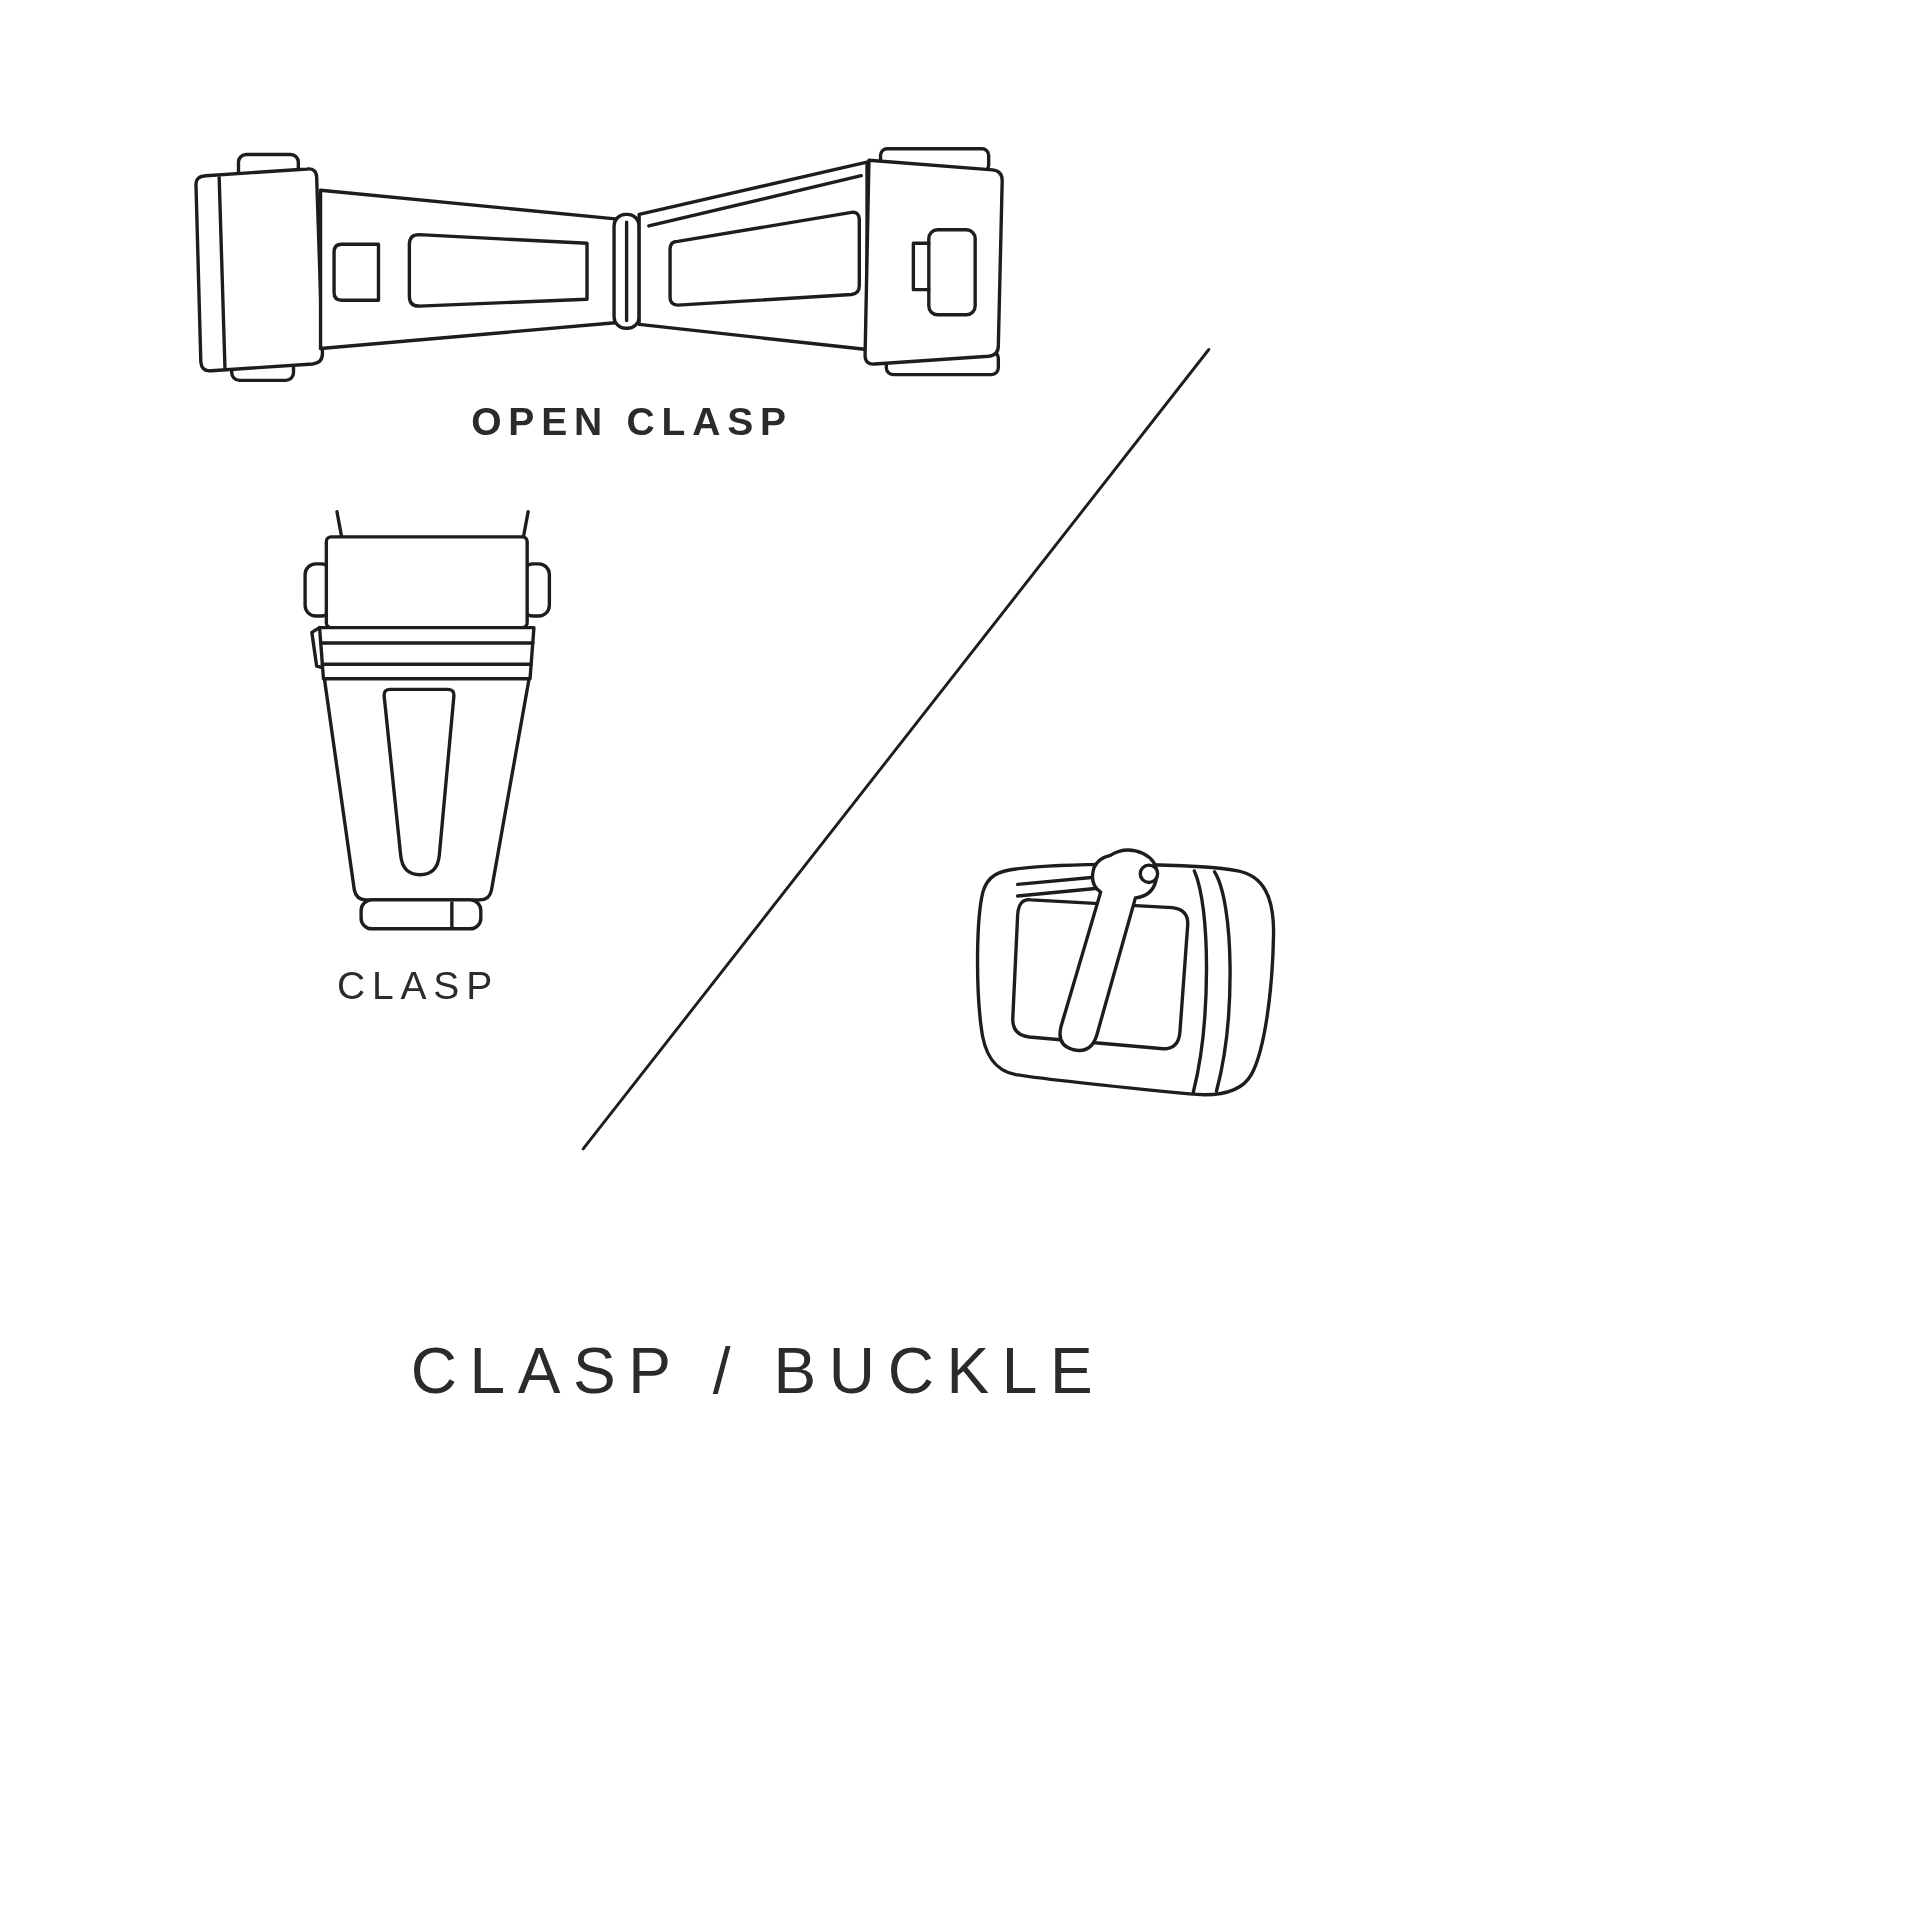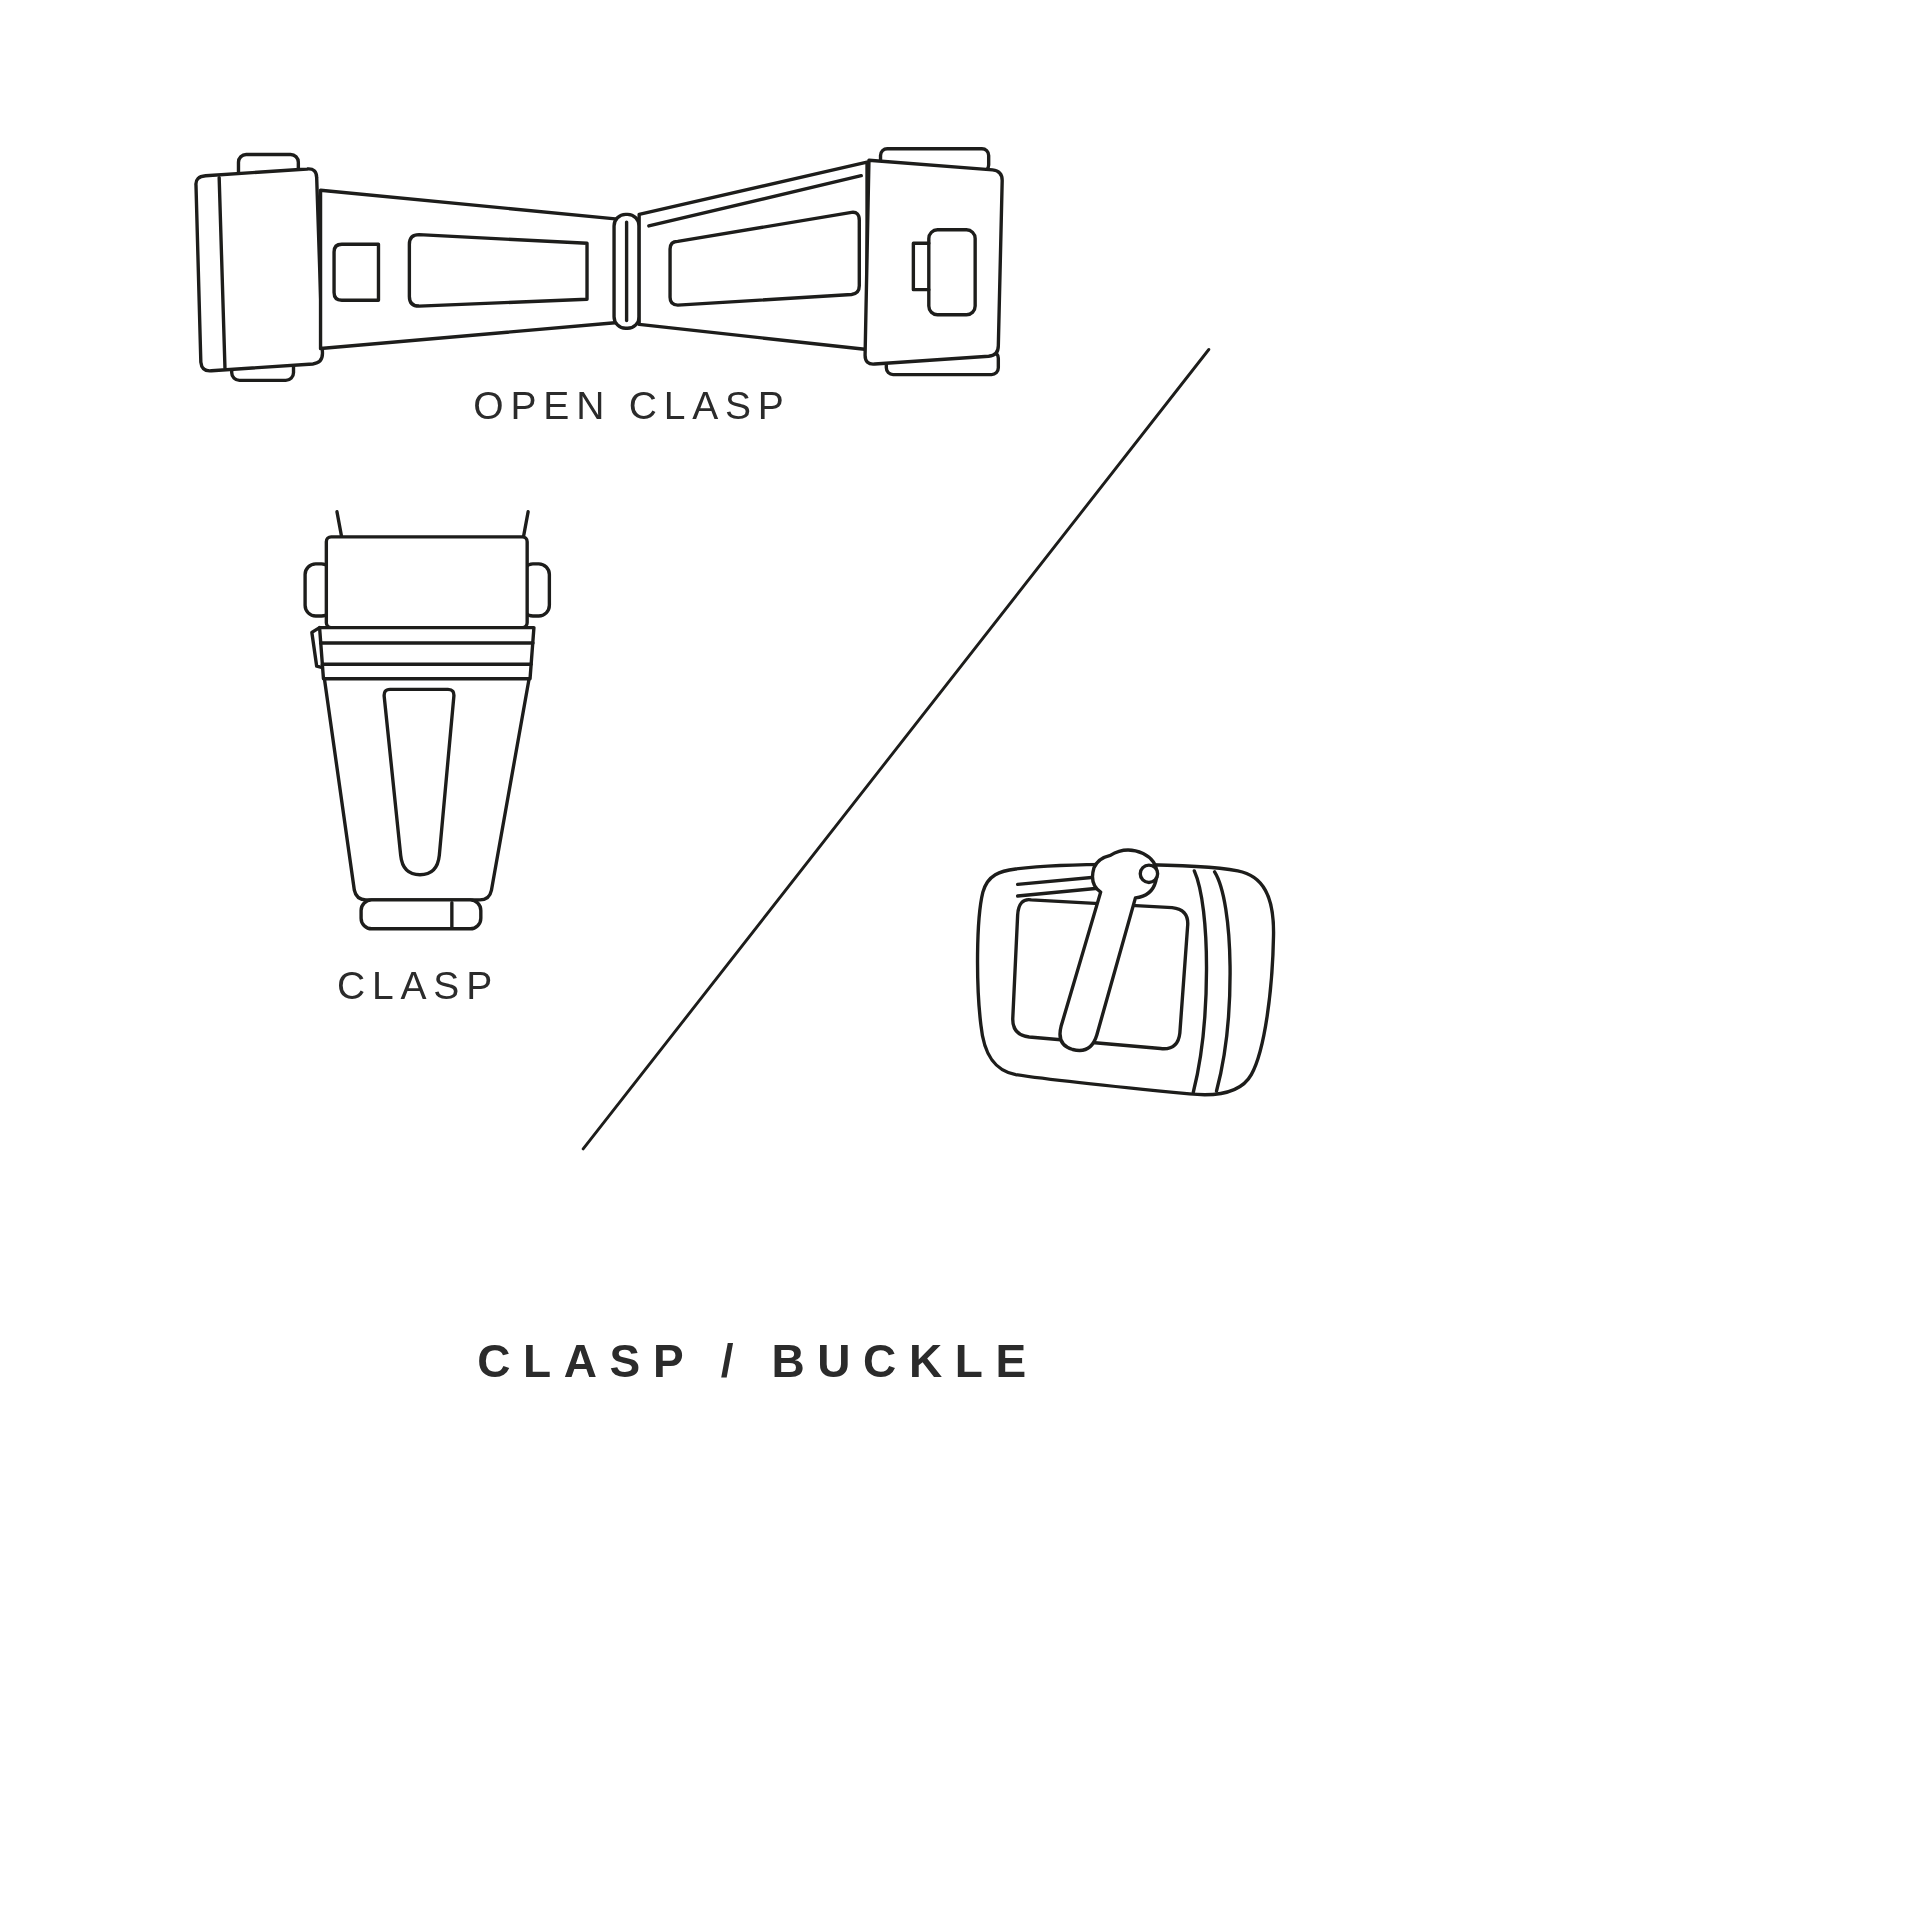--- a/index.html
+++ b/index.html
@@ -32,24 +32,24 @@
     color:var(--text);
     font-size:39px;
     letter-spacing:6.8px;
     white-space:nowrap;
     font-weight:400;
   }
   .title{
     position:absolute;
     transform:translateX(-50%);
     color:var(--text);
-    font-size:46px;
+    font-size:64px;
     letter-spacing:12.6px;
     white-space:nowrap;
-    font-weight:700;
+    font-weight:400;
   }
 </style>
 </head>
 <body>
 
 <div class="page">
 
   <svg class="art" viewBox="0 0 2000 2000" aria-hidden="true">
 
     <g>
@@ -114,20 +114,20 @@
 
       <path d="M 1054 916 L 1150 907"></path>
       <path d="M 1054 928 L 1148 919"></path>
 
       <path class="w" d="M 1150 886 Q 1166 876 1184 884 Q 1202 893 1197 913 Q 1193 928 1176 930 L 1136 1072 Q 1130 1092 1111 1087 Q 1094 1082 1099 1063 L 1140 924 Q 1128 916 1133 899 Q 1137 889 1150 886 Z"></path>
 
       <circle class="w" cx="1190" cy="905" r="9"></circle>
     </g>
   </svg>
 
-  <div class="label" style="left:632px;top:384px;">OPEN CLASP</div>
+  <div class="label" style="left:632px;top:400px;font-weight:bold;">OPEN CLASP</div>
 
   <div class="label" style="left:418px;top:964px;">CLASP</div>
 
   <div class="title" style="left:758px;top:1334px;">CLASP / BUCKLE</div>
 
 </div>
 
 
 </body></html>

